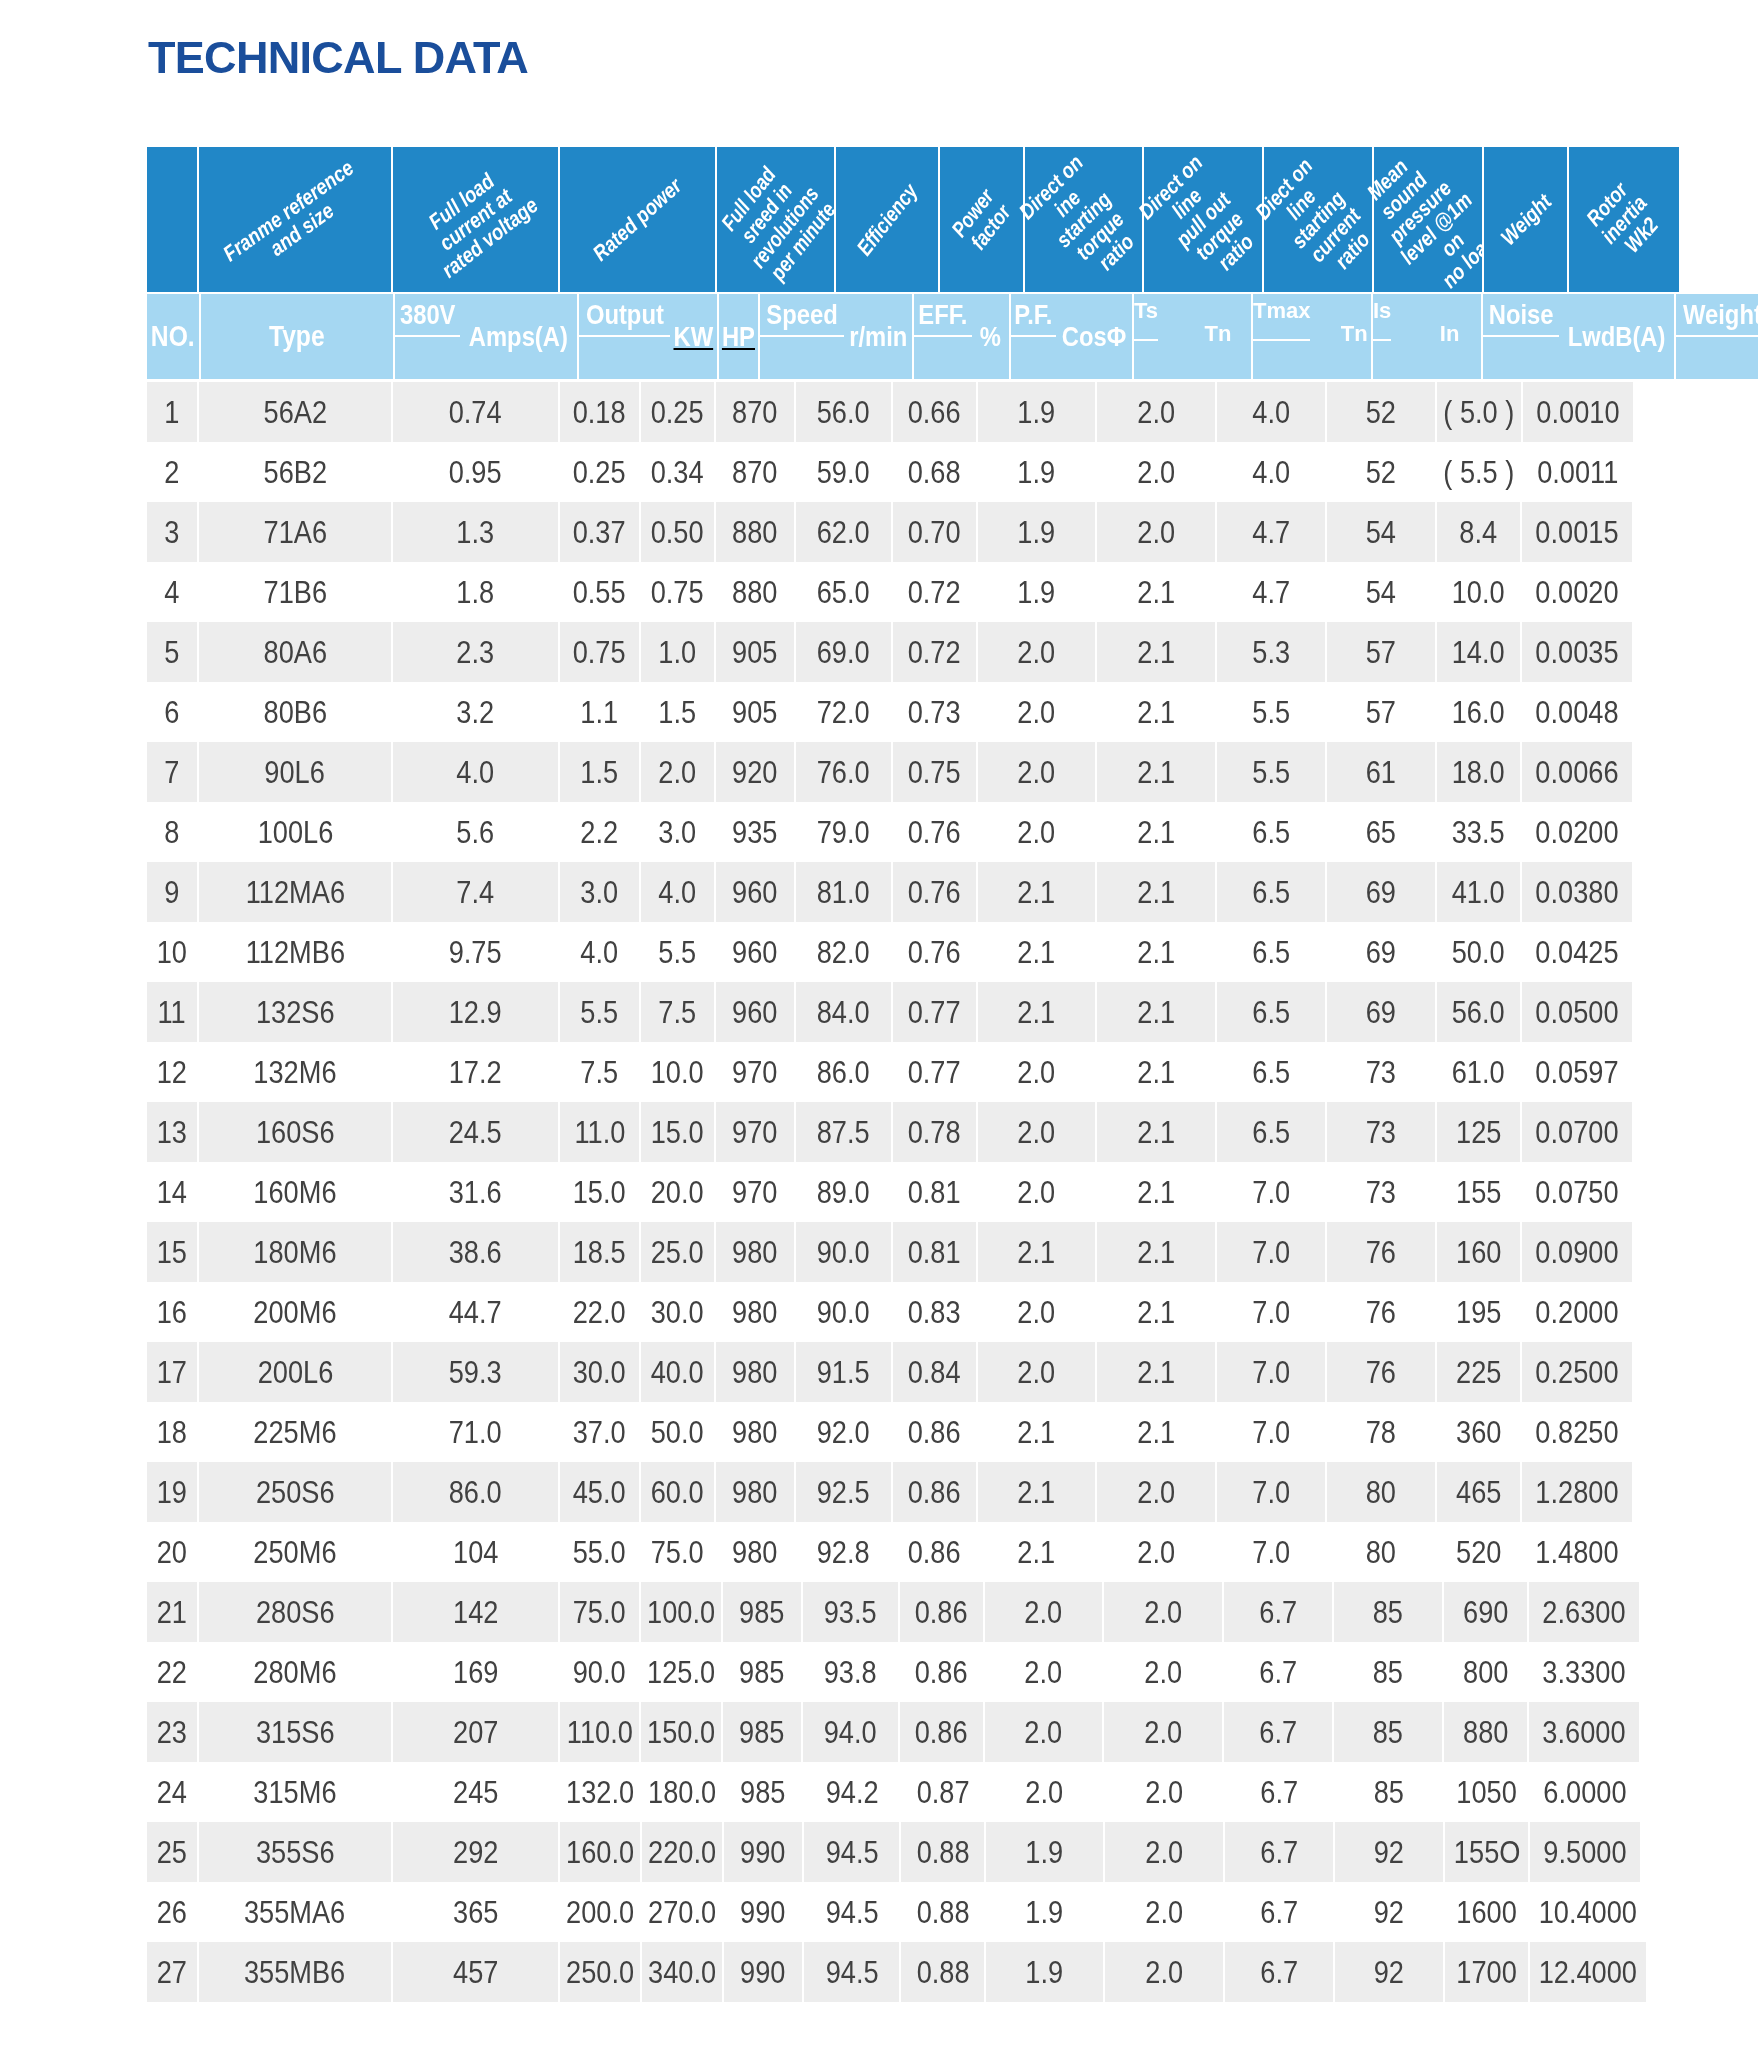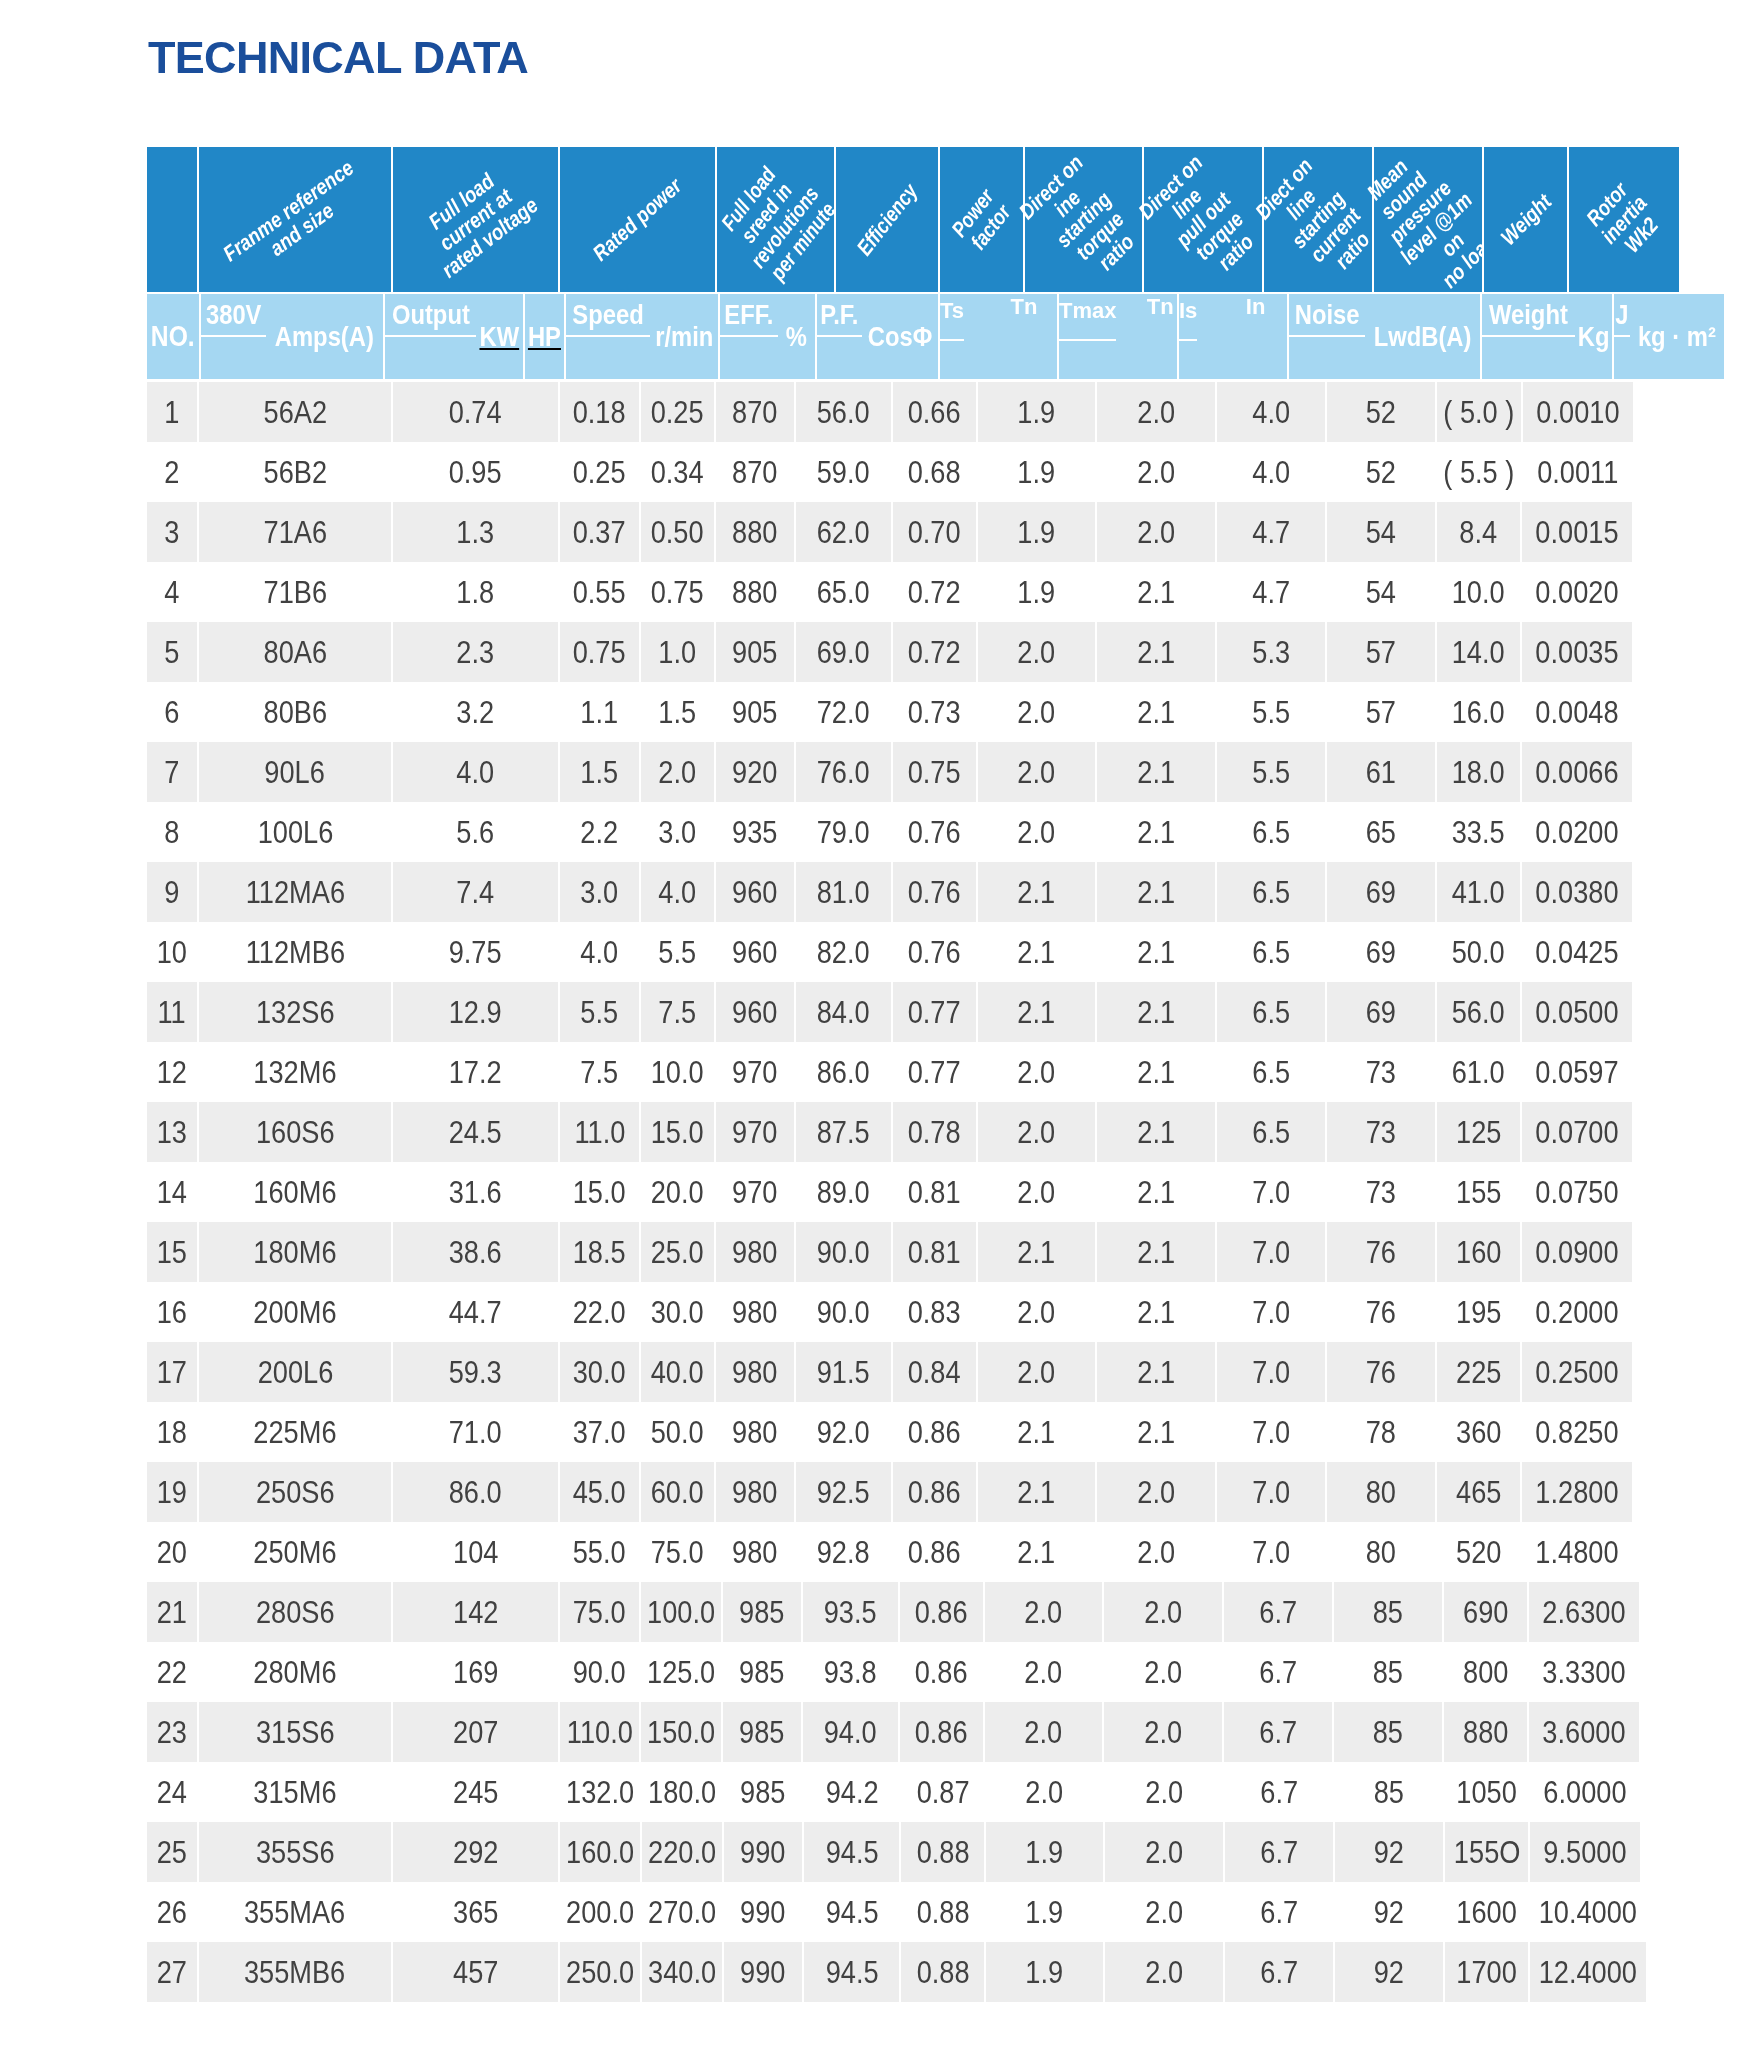--- a/index.html
+++ b/index.html
@@ -110,21 +110,21 @@
     color:#ffffff;
     font-weight:bold;
     font-size:28px;
     display:inline-block;
     transform:scaleX(0.85);
     white-space:nowrap;
   }
   .hlabel.big{font-size:29px;}
   .wide .hlabel{transform:none;font-size:22px;}
   .nudge .sub-top{align-items:flex-start;padding-top:4.2px;}
-  .nudge .sub-bottom{align-items:flex-start;padding-bottom:5.6px;margin-left:27px;}
+  .nudge .sub-bottom{align-items:center;padding-bottom:5.6px;margin-left:27px;}
   
   .c0{flex:0 0 52px;}  .c1{flex:0 0 194px;} .c2{flex:0 0 167px;}
   .c3{flex:0 0 81px;} .c4{flex:0 0 75px;} .c5{flex:0 0 80px;}
   .c6{flex:0 0 97px;} .c7{flex:0 0 85px;} .c8{flex:0 0 119px;}
   .c9{flex:0 0 120px;} .c10{flex:0 0 110px;}.c11{flex:0 0 110px;}
   .c12{flex:0 0 85px;}.c13{flex:0 0 110px;}
   .g-output{flex:0 0 157px;}
   
   .tbody{width:100%;}
   .row{
@@ -212,20 +212,23 @@
         </div>
       <div class="dcell d12 a48">
           <div class="diag-label">Rotor inertia Wk2</div>
         </div>
     </div>
 
     <div class="band-sub">
       <div class="scell c0">
           <span class="hlabel big">NO.</span>
         </div>
+      <div class="scell c1">
+          <span class="hlabel big">Type</span>
+        </div>
 
       <div class="sub-group c2">
         <div class="sub-top">
             <span class="hlabel">380V</span>
           </div>
         <div class="sub-bottom">
             <span class="hlabel">Amps(A)</span>
           </div>
       </div>
 

